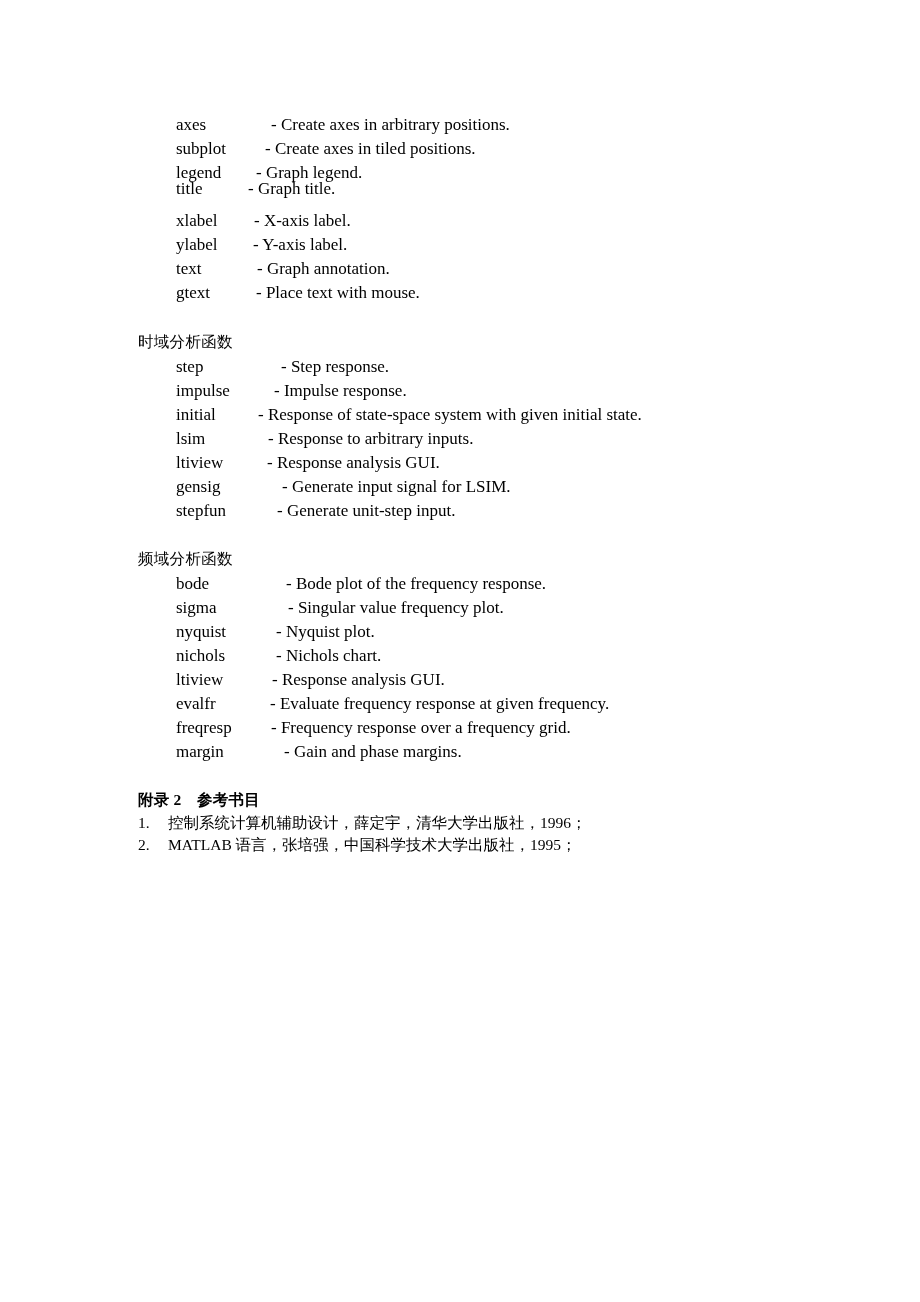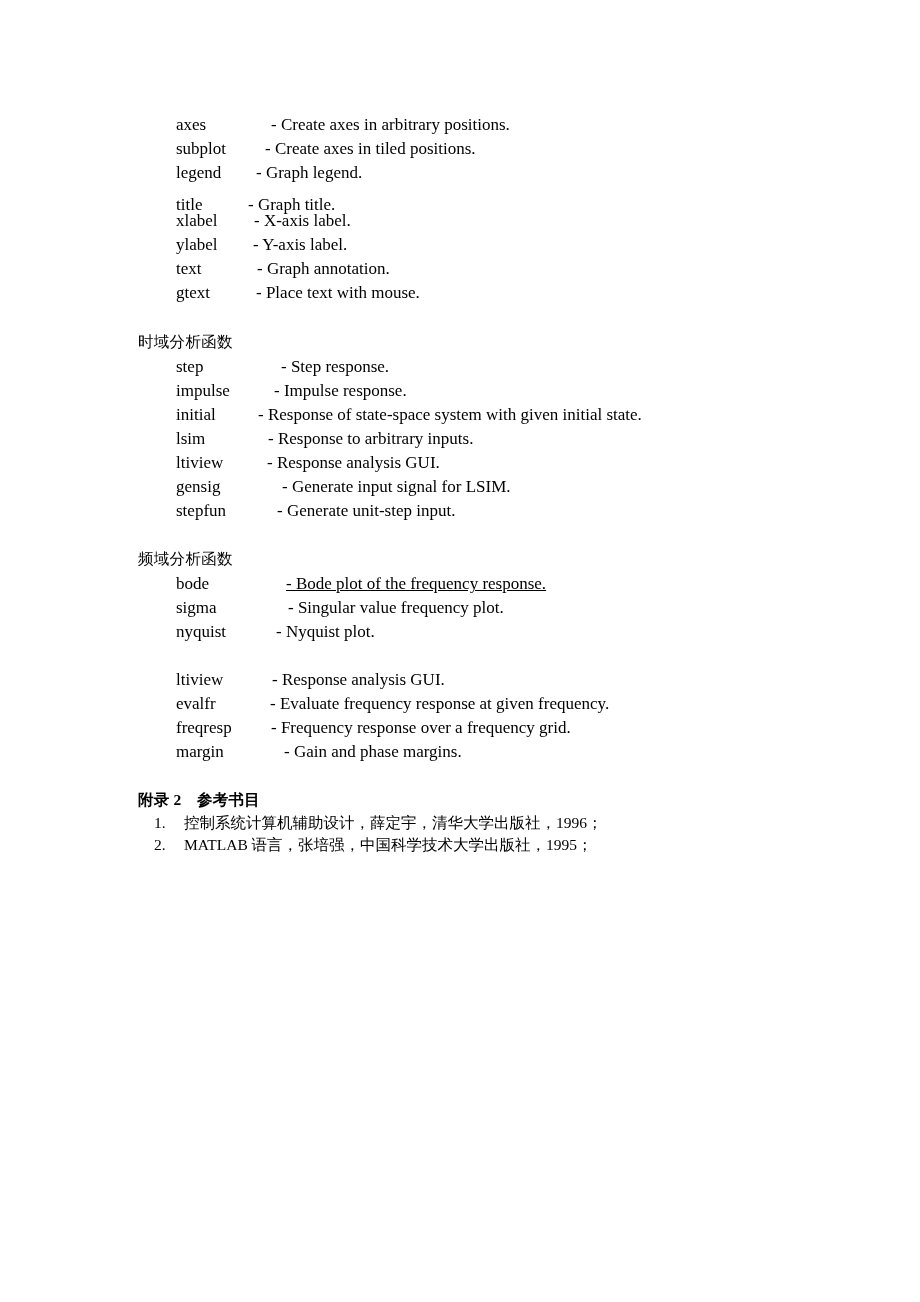--- a/index.html
+++ b/index.html
@@ -66,21 +66,21 @@
     position: absolute;
     left: 138px;
     font-size: 15.5px;
     line-height: 22px;
     font-weight: bold;
     white-space: nowrap;
     letter-spacing: 0.2px;
   }
   .biblio-item {
     position: absolute;
-    left: 154px;
+    left: 138px;
     font-size: 15.5px;
     line-height: 22px;
     white-space: nowrap;
   }
   .biblio-num {
     display: inline-block;
     width: 30px;
     font-family: "Liberation Serif", "DejaVu Serif", serif;
   }
 </style>
@@ -95,21 +95,21 @@
           <span class="func-desc" style="left: 271px;">- Create axes in arbitrary positions.</span>
         </div>
         <div class="func-row" style="top: 24px;">
           <span class="func-name">subplot</span>
           <span class="func-desc" style="left: 265px;">- Create axes in tiled positions.</span>
         </div>
         <div class="func-row" style="top: 48px;">
           <span class="func-name">legend</span>
           <span class="func-desc" style="left: 256px;">- Graph legend.</span>
         </div>
-        <div class="func-row" style="top: 80px;">
+        <div class="func-row" style="top: 64px;">
           <span class="func-name">title</span>
           <span class="func-desc" style="left: 248px;">- Graph title.</span>
         </div>
         <div class="func-row" style="top: 96px;">
           <span class="func-name">xlabel</span>
           <span class="func-desc" style="left: 254px;">- X-axis label.</span>
         </div>
         <div class="func-row" style="top: 120px;">
           <span class="func-name">ylabel</span>
           <span class="func-desc" style="left: 253px;">- Y-axis label.</span>
@@ -151,29 +151,33 @@
         </div>
         <div class="func-row" style="top: 144px;">
           <span class="func-name">stepfun</span>
           <span class="func-desc" style="left: 277px;">- Generate unit-step input.</span>
         </div>
       </div>
       <div class="section-heading" style="top: 547px;">频域分析函数</div>
       <div class="func-block" style="top: 572px; height: 192px;">
         <div class="func-row" style="top: 0px;">
           <span class="func-name">bode</span>
-          <span class="func-desc" style="left: 286px; text-decoration: underline;">- Bode plot of the frequency response.</span>
+          <span class="func-desc" style="left: 286px;">- Bode plot of the frequency response.</span>
         </div>
         <div class="func-row" style="top: 24px;">
           <span class="func-name">sigma</span>
           <span class="func-desc" style="left: 288px;">- Singular value frequency plot.</span>
         </div>
         <div class="func-row" style="top: 48px;">
           <span class="func-name">nyquist</span>
           <span class="func-desc" style="left: 276px;">- Nyquist plot.</span>
+        </div>
+        <div class="func-row" style="top: 72px;">
+          <span class="func-name">nichols</span>
+          <span class="func-desc" style="left: 276px;">- Nichols chart.</span>
         </div>
         <div class="func-row" style="top: 96px;">
           <span class="func-name">ltiview</span>
           <span class="func-desc" style="left: 272px;">- Response analysis GUI.</span>
         </div>
         <div class="func-row" style="top: 120px;">
           <span class="func-name">evalfr</span>
           <span class="func-desc" style="left: 260px; margin-left: 10px;">- Evaluate frequency response at given frequency.</span>
         </div>
         <div class="func-row" style="top: 144px;">

